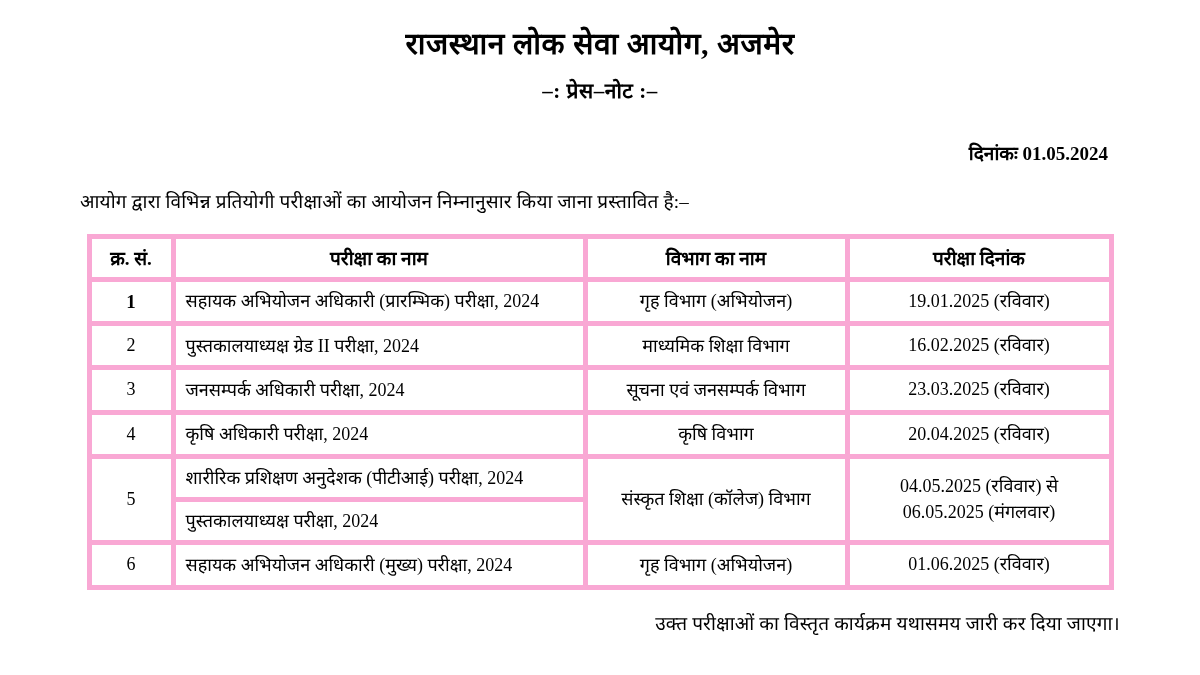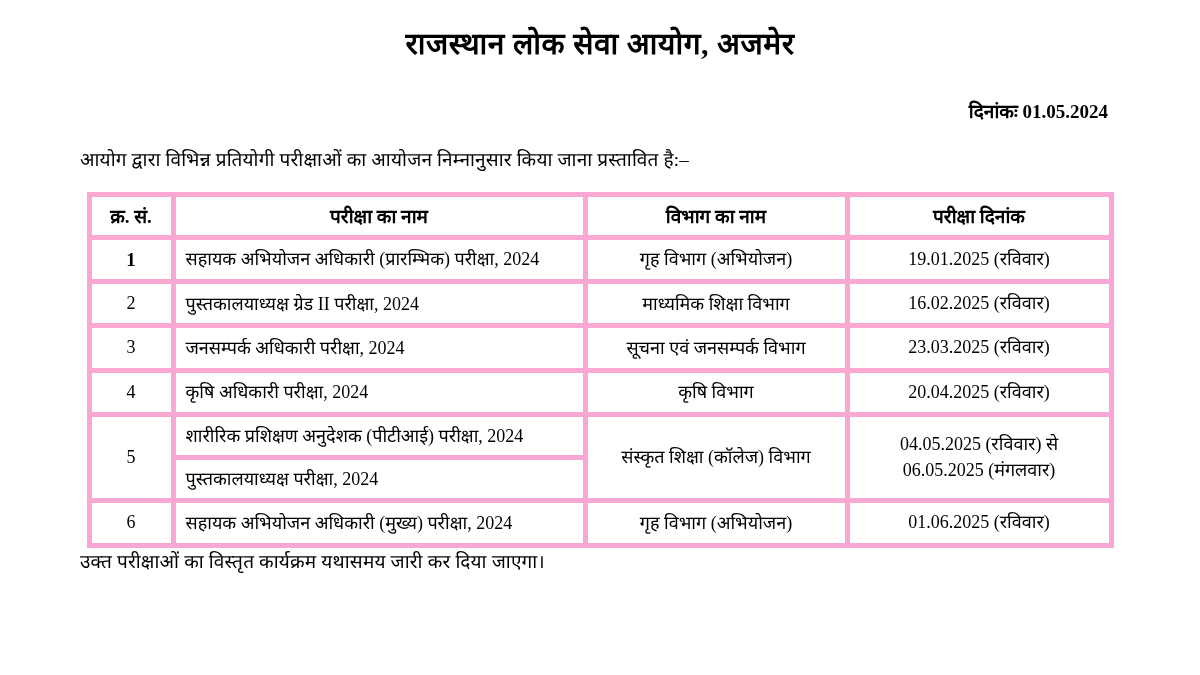--- a/index.html
+++ b/index.html
@@ -85,32 +85,34 @@
     text-align: center;
     line-height: 1.35;
   }
   td.dept.left { text-align: center; }
   td.date {
     text-align: center;
     line-height: 1.4;
     margin-left: 40px;
   }
   .footer-line {
-    text-align: left;
+    text-align: right;
     font-size: 19px;
+    margin-top: 20px;
     letter-spacing: 0.2px;
   }
 </style>
 </head>
 <body>
 
 <div class="page">
 
   <div class="doc-title">राजस्थान लोक सेवा आयोग, अजमेर</div>
 
+  <div class="doc-subtitle">–: प्रेस–नोट :–</div>
 
   <div class="date-line">
     <span>दिनांकः</span>
     <span>01.05.2024</span>
   </div>
 
   <div class="intro-line">आयोग द्वारा विभिन्न प्रतियोगी परीक्षाओं का आयोजन निम्नानुसार किया जाना प्रस्तावित है:–</div>
 
   <table class="schedule">
     <colgroup>

